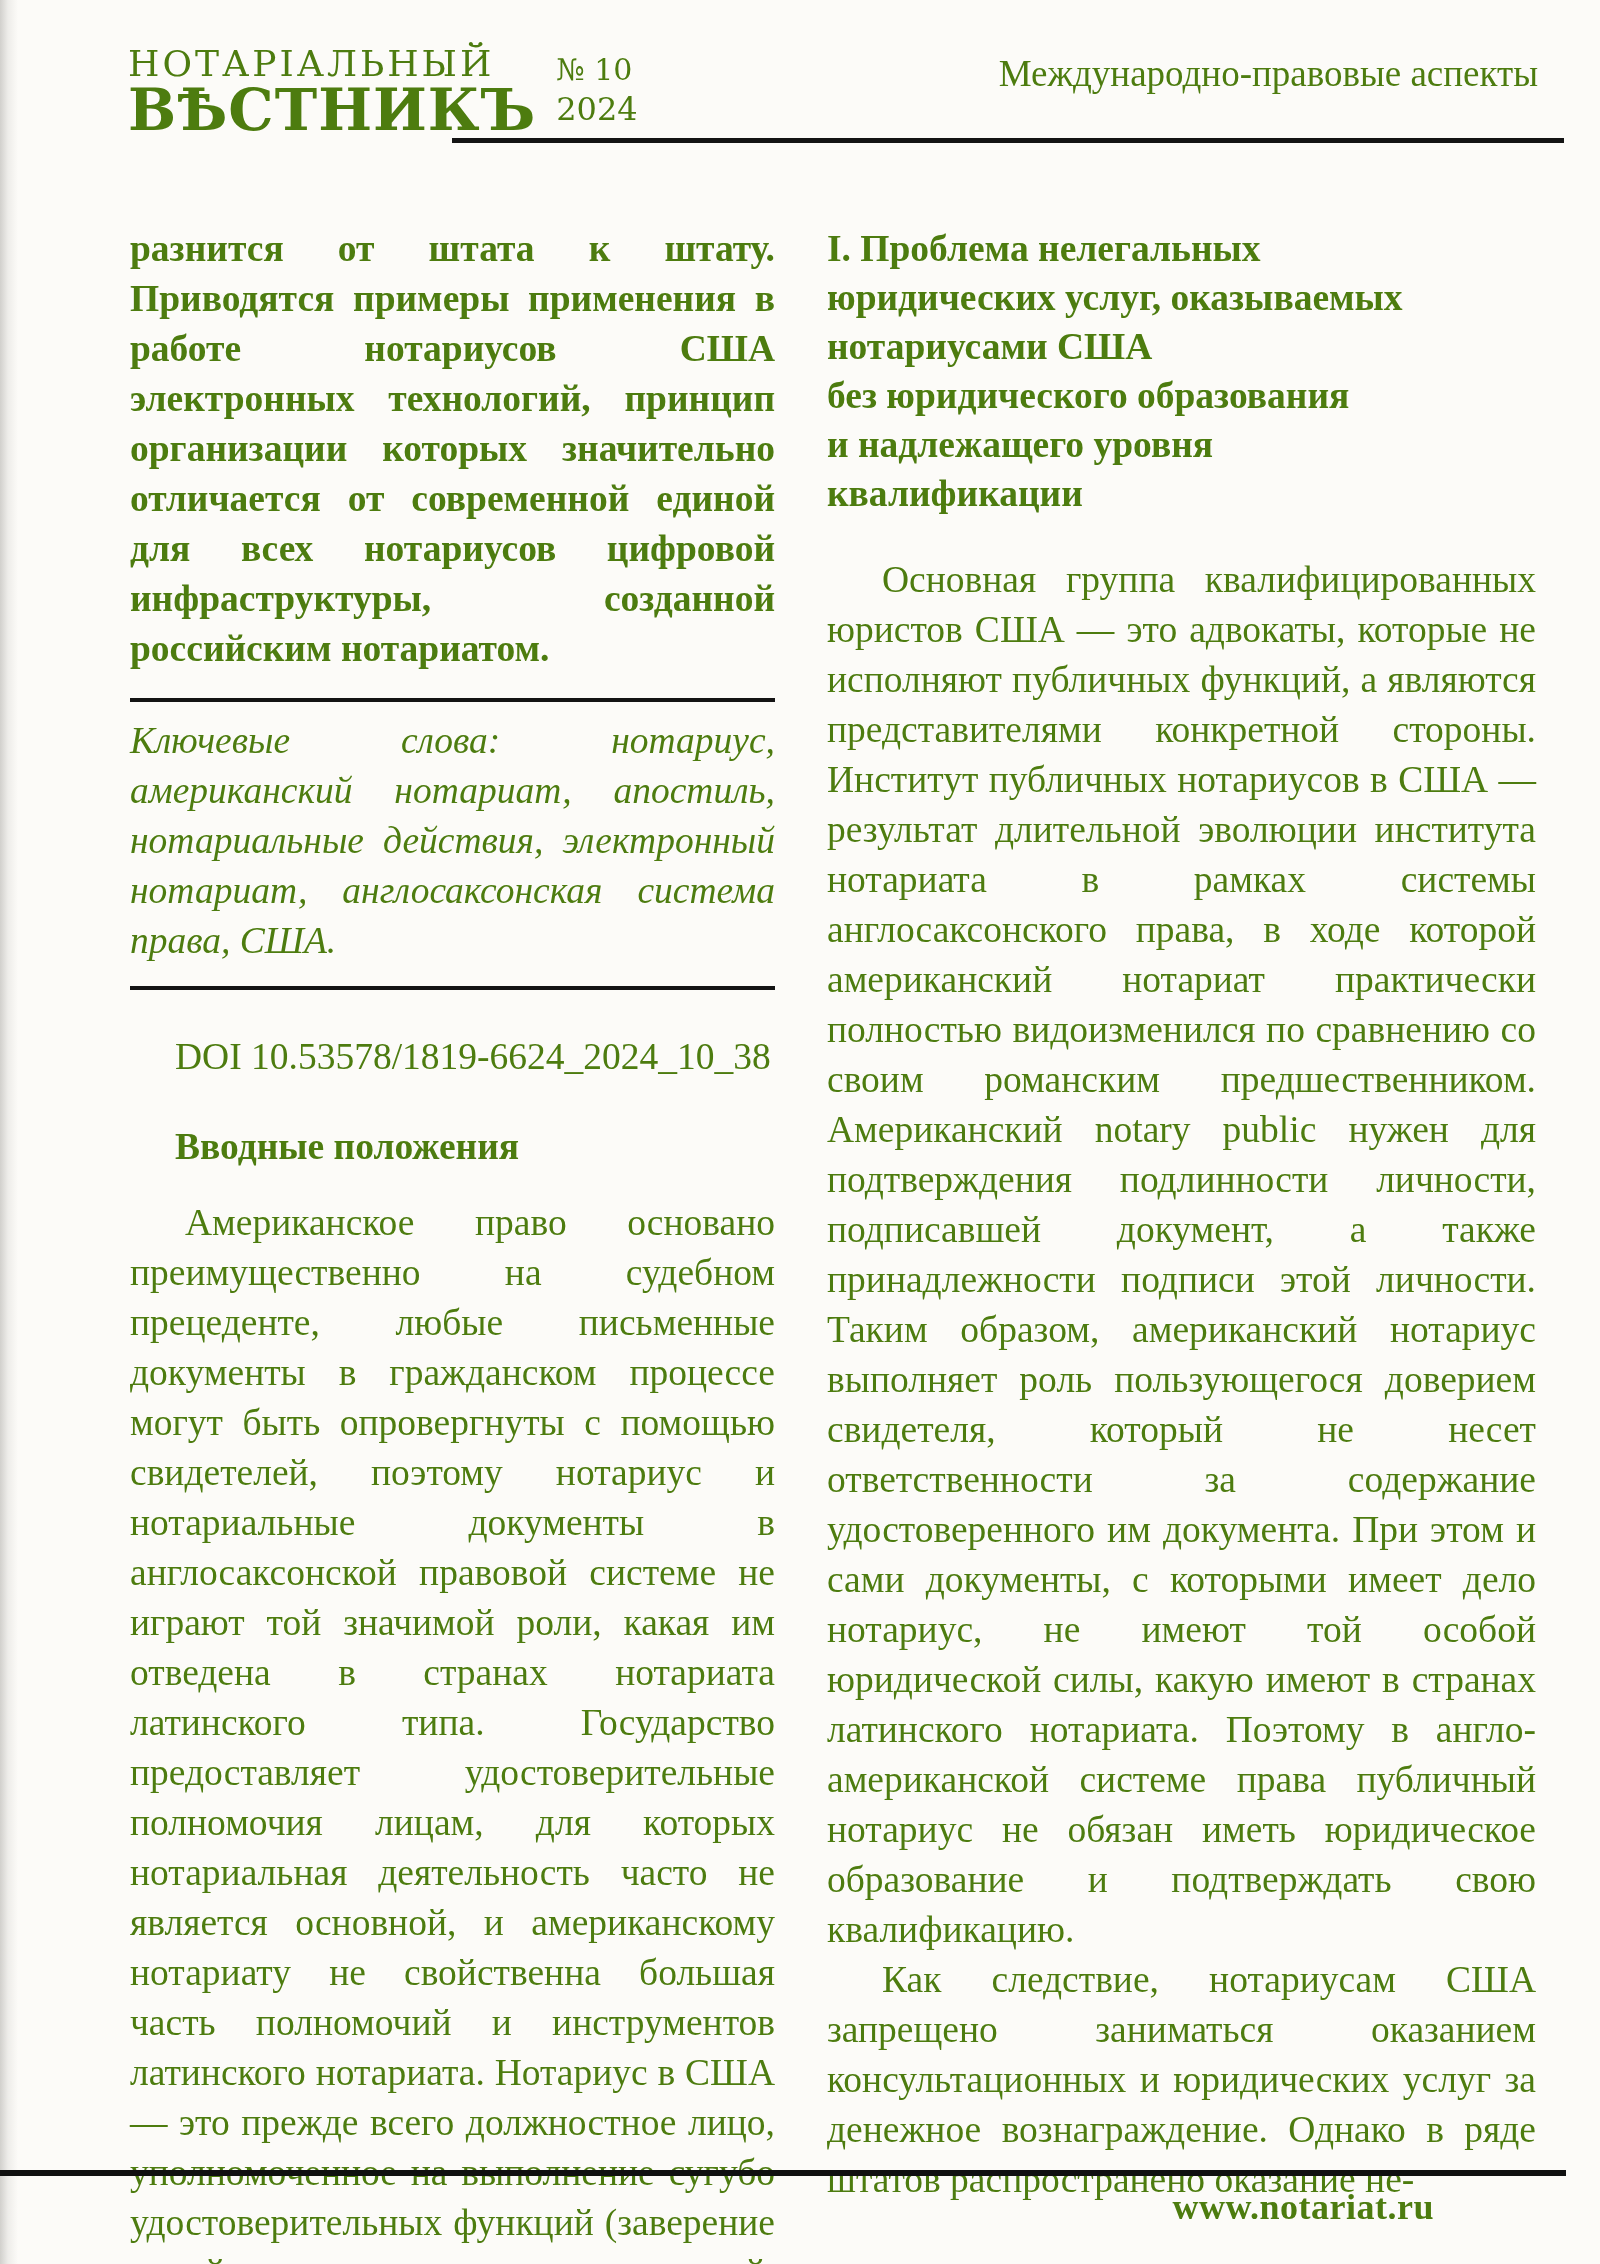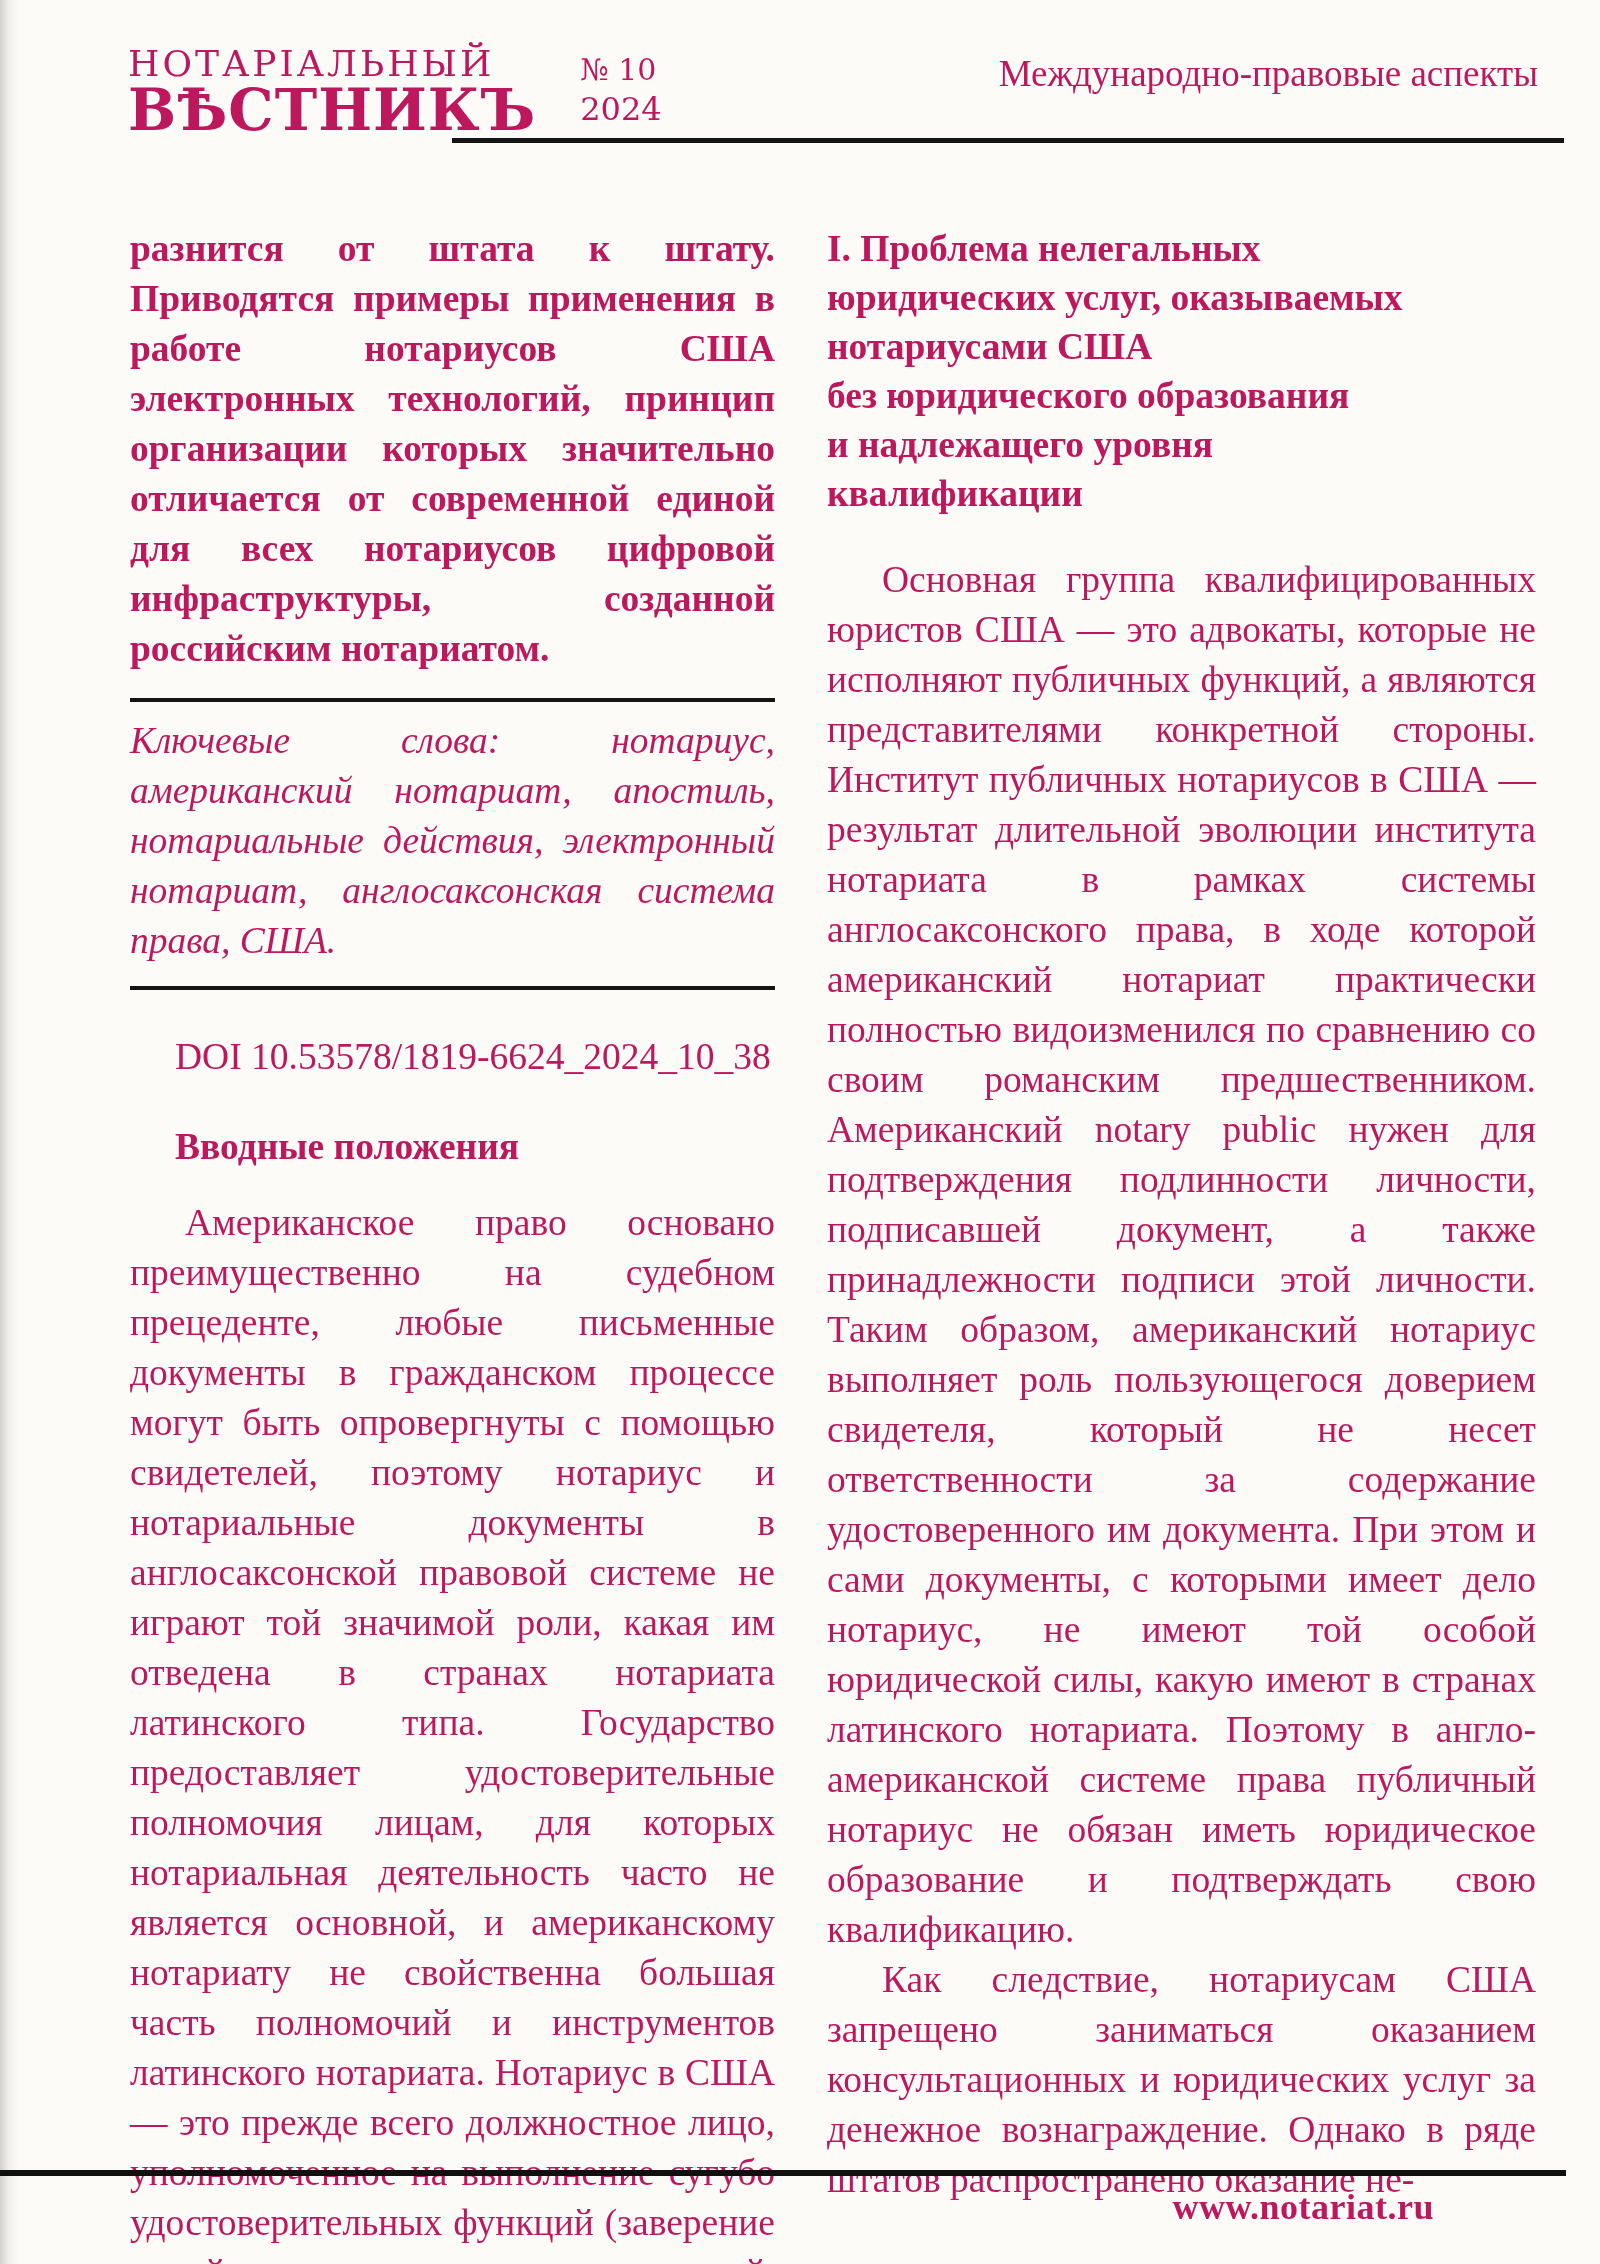--- a/index.html
+++ b/index.html
@@ -6,42 +6,42 @@
   body {
     width:1600px; height:2264px;
     background:#e9e7e3;
     font-family:"Liberation Serif","DejaVu Serif",serif;
   }
   .page {
     position:relative;
     width:1600px; height:2264px;
     background:#fcfbf8;
     overflow:hidden;
-    color:#be185d;
+    color:#4d7c0f;
   }
   
   .page::before {
     content:""; position:absolute; inset:0; pointer-events:none;
     background:linear-gradient(90deg, rgba(110,108,104,0.30) 0px, rgba(110,108,104,0.10) 8px, rgba(110,108,104,0) 18px);
   }
 
   
   .header {
     position:absolute; top:44px; left:128px; right:62px;
     display:flex; justify-content:space-between; align-items:flex-start;
   }
   .masthead { display:flex; align-items:flex-start; gap:20px;
     font-family:"DejaVu Serif","Liberation Serif",serif; }
   .masthead .word1 {
     font-size:36px; letter-spacing:3px; line-height:40px; font-weight:500;
   }
   .masthead .word2 {
     font-size:57px; letter-spacing:1px; line-height:52px; font-weight:bold;
   }
-  .issue { padding-top:10px;margin-left:24px; }
+  .issue { padding-top:10px; }
   .issue .no { font-size:30px; line-height:32px; }
   .issue .yr { font-size:32px; line-height:46px; }
   .running-header { text-align:right; font-size:37px; line-height:48px; padding-top:6px; }
   .running-header .pgnum { margin-left:22px; }
   .header-rule {
     position:absolute; top:138px; left:452px; width:1112px; height:5px;
     background:#141414;
   }
 
   

